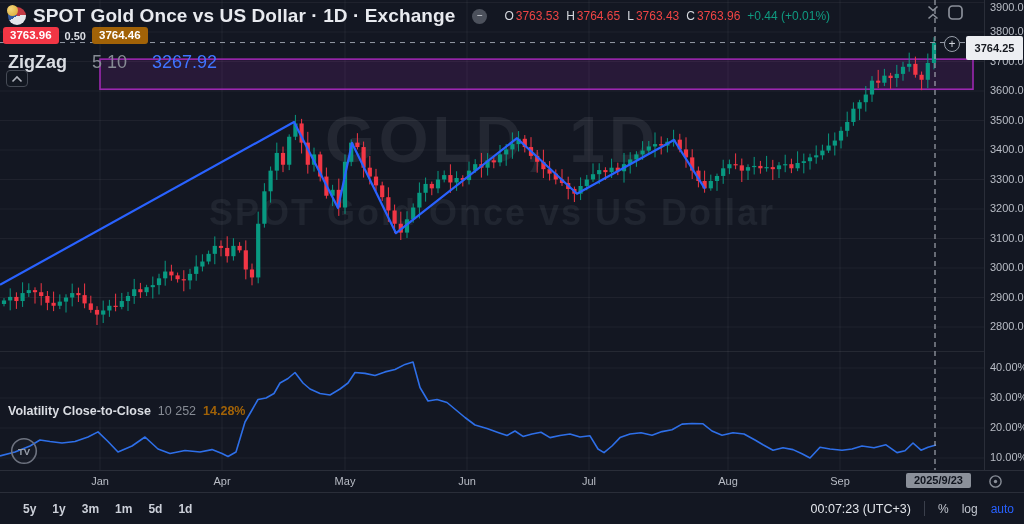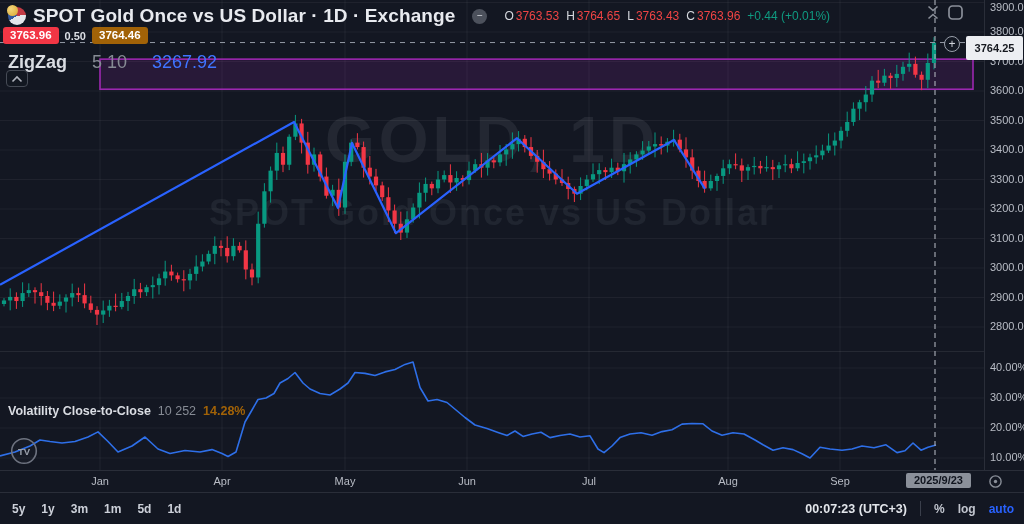--- a/index.html
+++ b/index.html
@@ -58,23 +58,23 @@
   
   .time-axis{left:0;top:470px;width:1024px;height:22px;border-top:1px solid #2a2e39;background:#131722;z-index:25;}
   .ta-label{position:absolute;top:4px;transform:translateX(-50%);font-size:11px;color:#b8bcc5;}
   .date-badge{position:absolute;left:906px;top:2px;padding:1px 8px 2px;background:#8b909a;color:#11151f;
        font-size:11px;font-weight:bold;border-radius:2px;}
   .target-ico{position:absolute;left:988px;top:3px;}
 
   
   .toolbar{left:0;top:492px;width:1024px;height:32px;border-top:1px solid #2a2e39;background:#131722;
        display:flex;align-items:center;z-index:25;}
-  .ranges{display:flex;gap:16px;padding-left:12px;font-size:12px;color:#ccd0d9;font-weight:bold;}
+  .ranges{display:flex;gap:16px;padding-left:23px;font-size:12px;color:#ccd0d9;font-weight:bold;}
   .range-chip{cursor:default;}
-  .tb-right{position:absolute;right:10px;display:flex;align-items:center;gap:13px;font-weight:bold;}
+  .tb-right{position:absolute;right:10px;display:flex;align-items:center;gap:13px;}
   .clock{font-size:12.5px;color:#e2e5ea;}
   .vdiv{width:1px;height:15px;background:#3a3f4b;}
   .tb-item{font-size:12px;color:#c2c6cf;}
   .tb-auto{font-size:12px;color:#2962ff;}
 
   .tv-logo{left:10px;top:437px;z-index:30;}
 </style>
 </head>
 <body>
 

